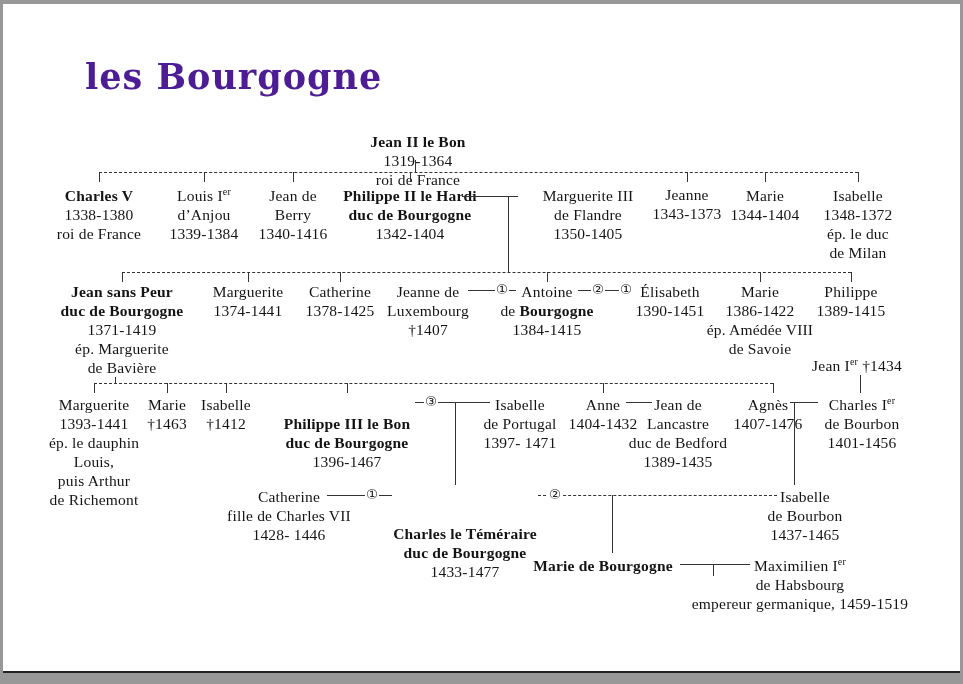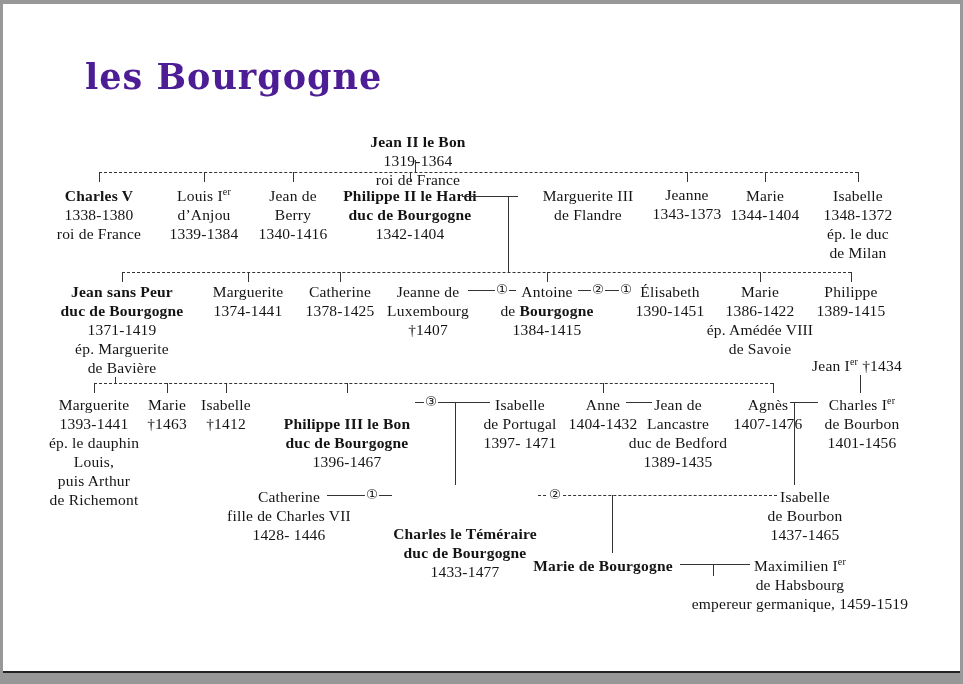--- a/index.html
+++ b/index.html
@@ -51,20 +51,21 @@
         <div class="pline"><span>1340-1416</span></div>
       </div>
       <div class="person" style="left: 410px; top: 186px;">
         <div class="pline"><span class="b">Philippe II le Hardi</span></div>
         <div class="pline"><span class="b">duc de Bourgogne</span></div>
         <div class="pline"><span>1342-1404</span></div>
       </div>
       <div class="person" style="left: 588px; top: 186px;">
         <div class="pline"><span>Marguerite III</span></div>
         <div class="pline"><span>de Flandre</span></div>
+        <div class="pline"><span>1350-1405</span></div>
       </div>
       <div class="person" style="left: 687px; top: 185px;">
         <div class="pline"><span>Jeanne</span></div>
         <div class="pline"><span>1343-1373</span></div>
       </div>
       <div class="person" style="left: 765px; top: 186px;">
         <div class="pline"><span>Marie</span></div>
         <div class="pline"><span>1344-1404</span></div>
       </div>
       <div class="person" style="left: 858px; top: 186px;">

